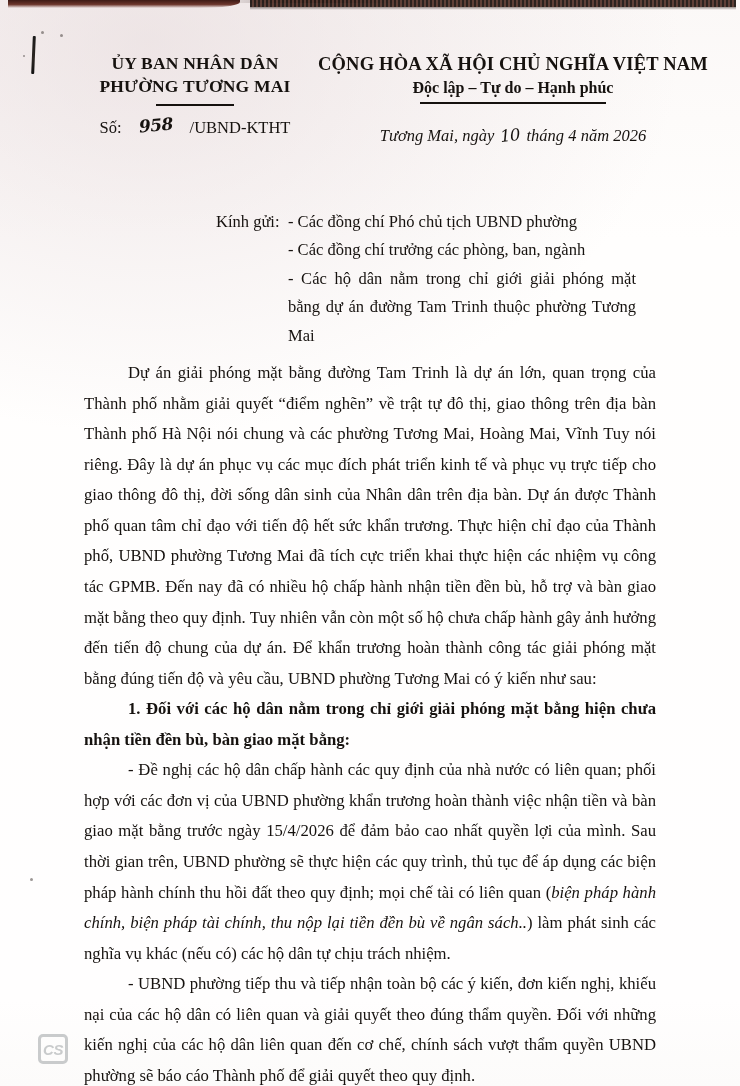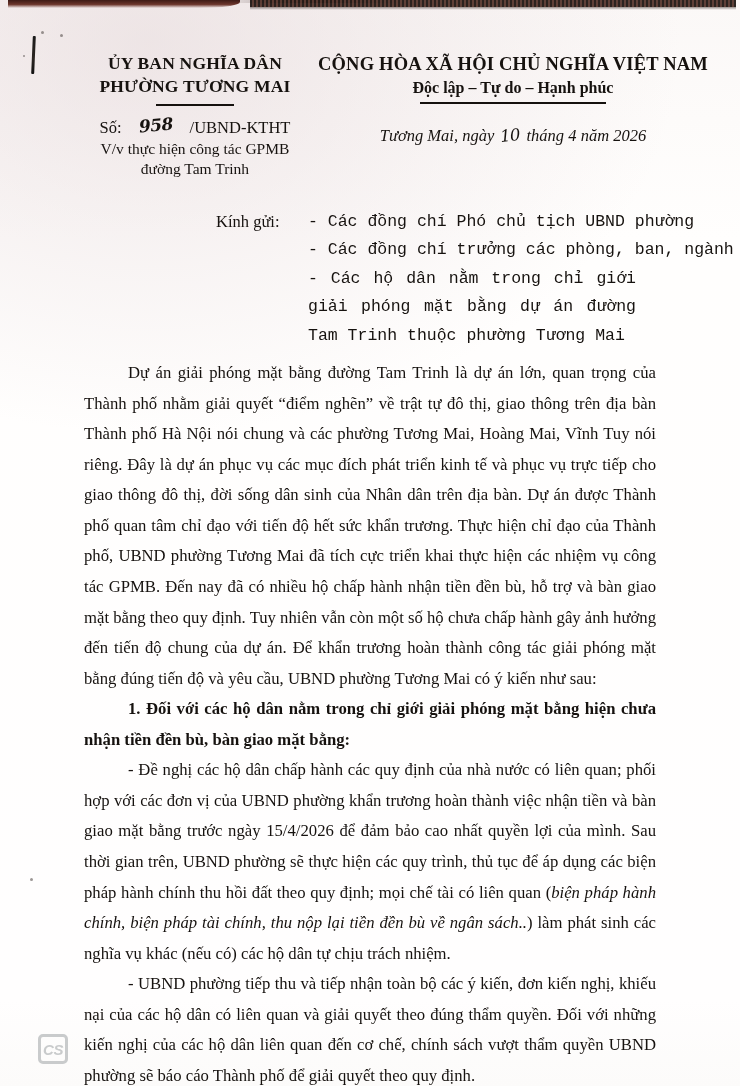--- a/index.html
+++ b/index.html
@@ -144,22 +144,21 @@
     width: 420px;
     font-size: 16.5px;
     line-height: 1.72;
   }
   #recipients-label {
     position: absolute;
     left: 0; top: 0;
     white-space: nowrap;
   }
   #recipients-list {
-    margin-left: 92px;
-    font-family: Liberation Mono, monospace;
+    margin-left: 72px;
   }
   .recipient-item { white-space: nowrap; }
   .recipient-item.wrap { white-space: normal; text-align: justify; text-align-last: left; }
 
   
   #body-copy {
     position: absolute;
     left: 84px; top: 352px;
     width: 572px;
     font-size: 16.7px;
@@ -216,34 +215,30 @@
 <div id="margin-pen-mark"></div>
 <div class="speck" style="left:41px;  top:31px; width:3px; height:3px;"></div>
 <div class="speck" style="left:60px;  top:34px; width:3px; height:3px;"></div>
 <div class="speck" style="left:23px;  top:55px; width:2px; height:2px;"></div>
 <div class="speck" style="left:104px; top:88px; width:2px; height:2px;"></div>
 <div class="speck" style="left:30px;  top:878px; width:3px; height:3px;"></div>
 
 <header id="letterhead">
 
   <div id="issuer-block">
-    <div class="lh-line-1">ỦY BAN NGHĨA DÂN</div>
+    <div class="lh-line-1">ỦY BAN NHÂN DÂN</div>
     <div class="lh-line-1">PHƯỜNG TƯƠNG MAI</div>
     <div class="rule" id="issuer-rule"></div>
 
     <div id="doc-number-row">
       <span>Số:</span>
       <span id="doc-number-value">958</span>
       <span>/UBND-KTHT</span>
     </div>
 
-    <div id="doc-subject">
-      <div>V/v thực hiện công tác GPMB</div>
-      <div>đường Tam Trinh</div>
-    </div>
   </div>
 
   <div id="republic-block">
     <div class="lh-line-1">CỘNG HÒA XÃ HỘI CHỦ NGHĨA VIỆT NAM</div>
     <div class="lh-line-2">Độc lập – Tự do – Hạnh phúc</div>
     <div class="rule" id="republic-rule"></div>
 
     <div id="doc-place-date">
       <span>Tương Mai, ngày</span>
       <span id="doc-day">10</span>

